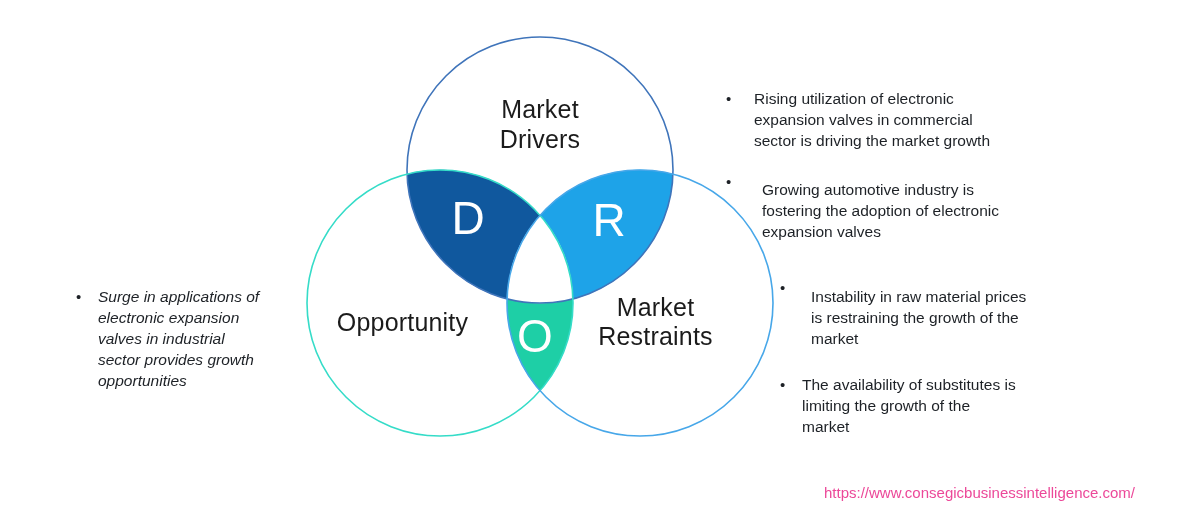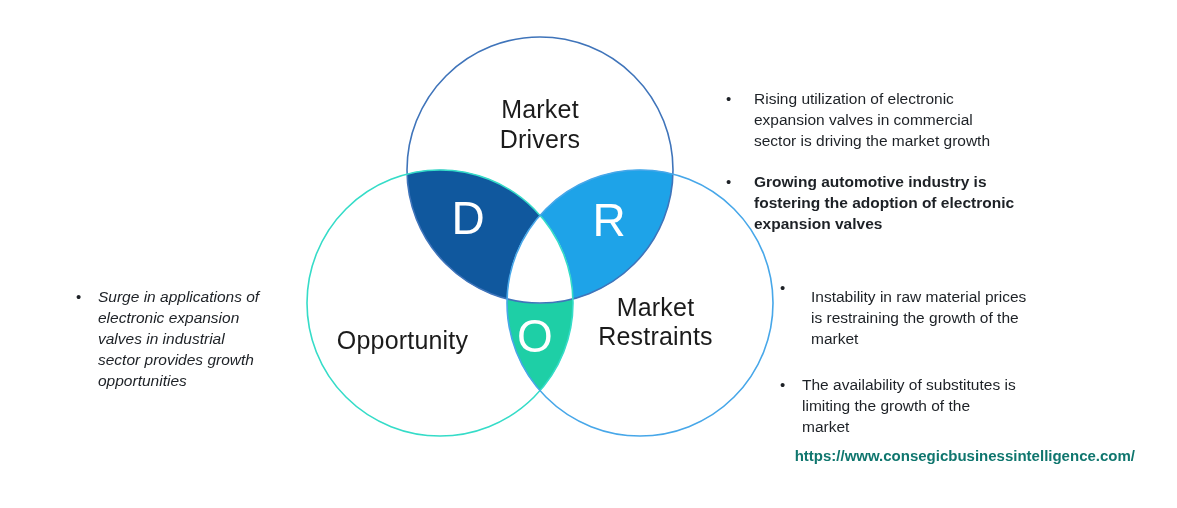--- a/index.html
+++ b/index.html
@@ -46,25 +46,24 @@
     line-height: 21px;
     color: #1d2126;
     white-space: pre-line;
   }
   .gap-lg { margin-top: 20px; }
   .gap-md { margin-top: 16px; }
 
   .footer-url {
     position: absolute;
     right: 42px;
-    top: 447px;
+    top: 484px;
     font-size: 15px;
-    color: #0f766e;
+    color: #ec4899;
     text-decoration: none;
-    font-weight: bold;
   }
 </style>
 </head>
 <body>
 
 <div class="stage">
 
   <svg class="venn-svg" width="1177" height="508" viewBox="0 0 1177 508">
 
     <path d="M 407,174 A 133,133 0 0 1 540,215 A 133,133 0 0 0 507,299 A 133,133 0 0 1 407,174 Z" fill="#10589e"></path>
@@ -72,21 +71,21 @@
     <path d="M 507,299 A 133,133 0 0 0 573,299 A 133,133 0 0 1 540,391 A 133,133 0 0 1 507,299 Z" fill="#1ecfa6"></path>
 
     <circle cx="540" cy="170" r="133" fill="none" stroke-width="1.6" stroke="#3f74ba"></circle>
     <circle cx="440" cy="303" r="133" fill="none" stroke-width="1.6" stroke="#35dcc8"></circle>
     <circle cx="640" cy="303" r="133" fill="none" stroke-width="1.6" stroke="#47a7e9"></circle>
   </svg>
 
   <div class="abs circle-label" style="left:450px; top:94px; width:180px;">Market
 Drivers</div>
 
-  <div class="abs circle-label" style="left:300px; top:325px; width:205px;">Opportunity</div>
+  <div class="abs circle-label" style="left:300px; top:307px; width:205px;">Opportunity</div>
 
   <div class="abs circle-label" style="left:563px; top:293px; width:185px; line-height:29px;">Market
 Restraints</div>
 
   <div class="abs petal-letter" style="left:428px; top:192px; width:80px;">D</div>
   <div class="abs petal-letter" style="left:569px; top:194px; width:80px;">R</div>
   <div class="abs petal-letter" style="left:495px; top:310px; width:80px;">O</div>
 
   <div class="abs bullet-group" style="left:76px; top:286px; width:240px;">
     <div class="bullet-item">
@@ -101,21 +100,21 @@
 
   <div class="abs bullet-group" style="left:726px; top:88px; width:340px;">
     <div class="bullet-item">
       <span class="bullet-dot" style="flex-basis:28px; width:28px;">•</span>
       <p class="bullet-text" style="margin:0;">Rising utilization of electronic
 expansion valves in commercial
 sector is driving the market growth</p>
     </div>
     <div class="bullet-item gap-lg">
       <span class="bullet-dot" style="flex-basis:28px; width:28px;">•</span>
-      <p class="bullet-text" style="margin:0;font-weight:bold;">Growing automotive industry is
+      <p class="bullet-text" style="margin:8px;">Growing automotive industry is
 fostering the adoption of electronic
 expansion valves</p>
     </div>
   </div>
 
   <div class="abs bullet-group" style="left:780px; top:277px; width:310px;">
     <div class="bullet-item">
       <span class="bullet-dot">•</span>
       <p class="bullet-text" style="margin:9px;">Instability in raw material prices
 is restraining the growth of the

